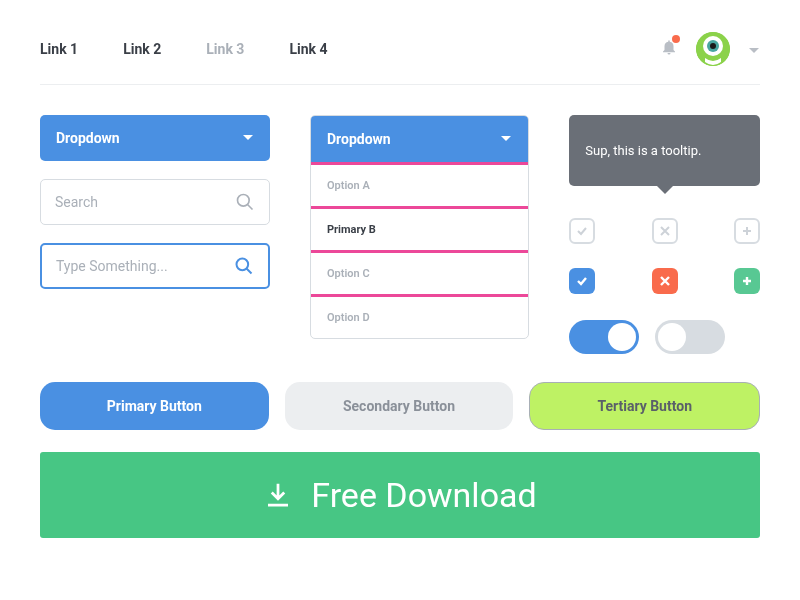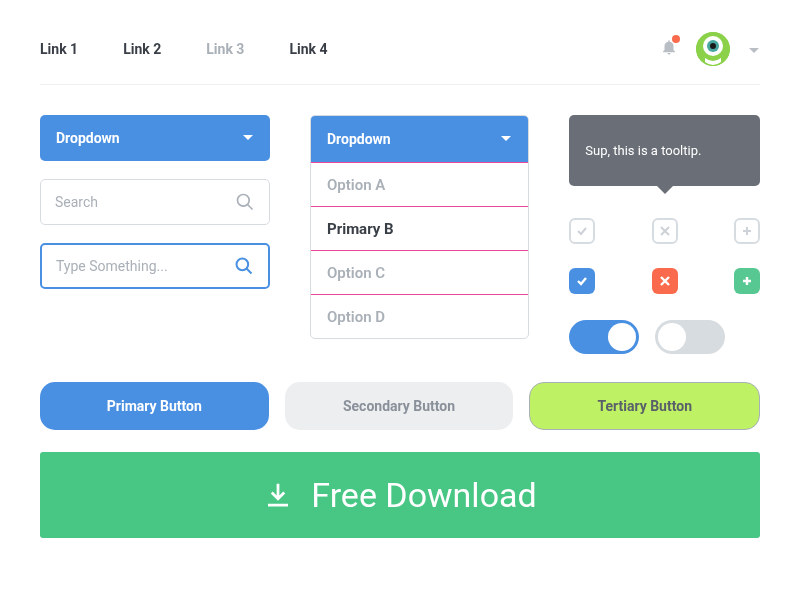--- a/index.html
+++ b/index.html
@@ -22,21 +22,21 @@
 .dropdown{height:46px;border-radius:5px;display:flex;align-items:center;justify-content:space-between;padding:0 16px;font-size:14px;font-weight:700;cursor:pointer}
 .dropdown.blue{background:#4a90e2;color:#fff}
 .input{height:46px;border:1px solid #d7dce1;border-radius:5px;display:flex;align-items:center;padding:0 14px}
 .input input{flex:1;border:0;outline:0;font-size:14px;color:#3a3f47;background:transparent}
 .input input::placeholder{color:#aab0b8}
 .input.blue{border:2px solid #4a90e2}
 .input.blue .si{color:#4a90e2}
 .si{color:#aab0b8}
 .dd-open{border:1px solid #d7dce1;border-radius:5px;overflow:hidden}
 .dd-open .dd-head{height:46px;background:#4a90e2;color:#fff;display:flex;align-items:center;justify-content:space-between;padding:0 16px;font-size:14px;font-weight:700;cursor:pointer}
-.dd-open .opt{height:44px;display:flex;align-items:center;padding:0 16px;font-size:15px;font-weight:600;color:#aab0b8;border-top:1px solid #ec4899;cursor:pointer}
+.dd-open .opt{height:44px;display:flex;align-items:center;padding:0 16px;font-size:11px;font-weight:600;color:#aab0b8;border-top:3px solid #ec4899;cursor:pointer}
 .dd-open .opt:first-of-type{border-top:0}
 .dd-open .opt.sel{color:#3a3f47;font-weight:700}
 .tooltip{background:#6a6f77;color:#fff;font-size:13px;padding:28px 16px;border-radius:5px;position:relative}
 .tooltip::after{content:'';position:absolute;left:50%;bottom:-8px;margin-left:-8px;border:8px solid transparent;border-top-color:#6a6f77;border-bottom:0}
 .iconrow{display:flex;justify-content:space-between;gap:16px;margin-top:14px}
 .chip{width:26px;height:26px;border-radius:6px;display:flex;align-items:center;justify-content:center;cursor:pointer;font-size:14px}
 .chip.out{border:2px solid #d7dce1;color:#cdd2d8}
 .chip.blue{background:#4a90e2;color:#fff}
 .chip.red{background:#f96b4c;color:#fff}
 .chip.green{background:#58c893;color:#fff}

